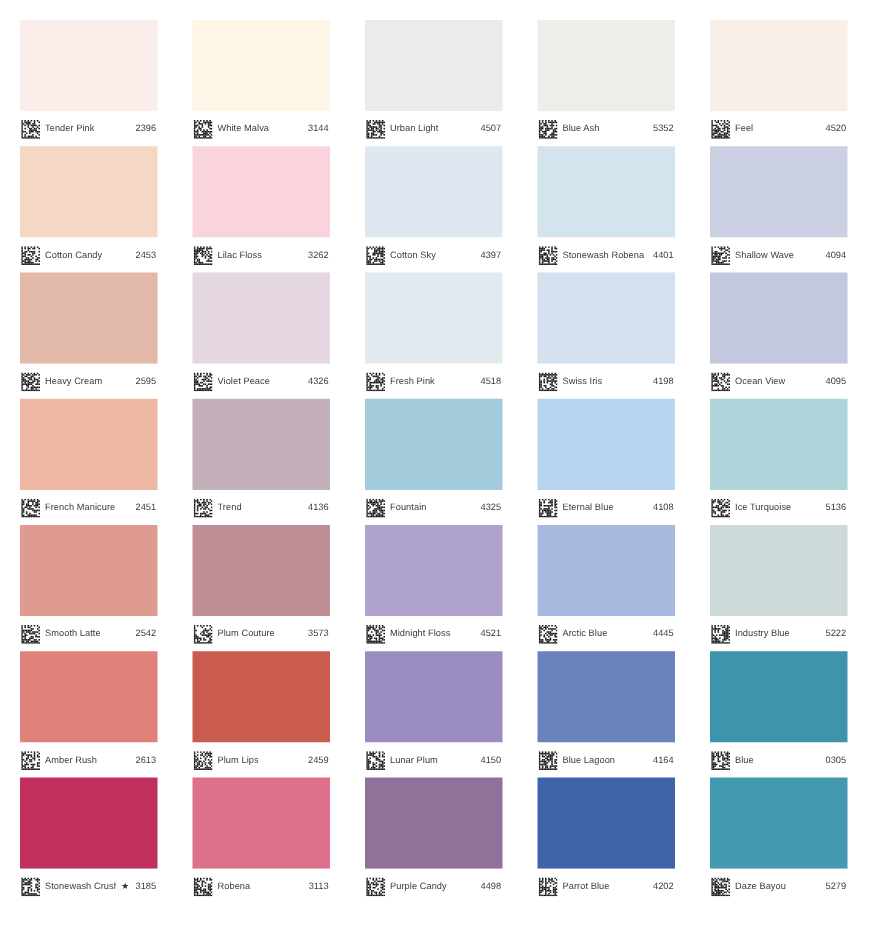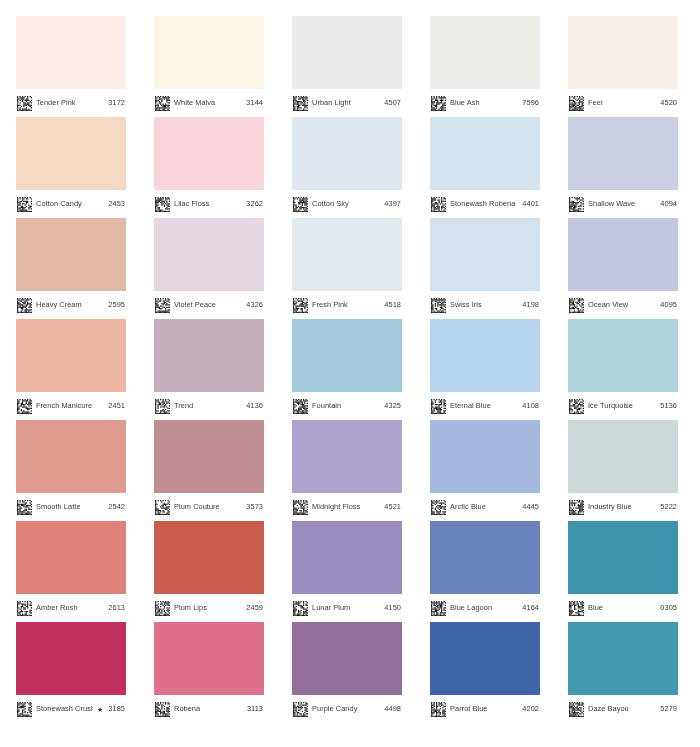--- a/index.html
+++ b/index.html
@@ -167,21 +167,21 @@
                 <rect x="6" y="11" width="1" height="1"></rect>
                 <rect x="7" y="11" width="1" height="1"></rect>
                 <rect x="8" y="11" width="1" height="1"></rect>
                 <rect x="9" y="11" width="1" height="1"></rect>
                 <rect x="10" y="11" width="1" height="1"></rect>
                 <rect x="11" y="11" width="1" height="1"></rect>
               </g>
             </svg>
           </span>
           <span class="swatch-name">Tender Pink</span>
-          <span class="swatch-code">3172</span>
+          <span class="swatch-code">2396</span>
         </div>
       </div>
       <div class="swatch-cell">
         <div class="swatch-chip" style="background: rgb(245, 216, 195);"></div>
         <div class="swatch-label">
           <span style="display: block; width: 15px; height: 15px; flex: 0 0 15px;">
             <svg class="dm-code" viewBox="0 0 12 12" xmlns="http://www.w3.org/2000/svg">
               <rect width="12" height="12" fill="#ffffff"></rect>
               <g fill="#1a1a1a">
                 <rect x="0" y="0" width="1" height="1"></rect>
@@ -2249,21 +2249,21 @@
                 <rect x="6" y="11" width="1" height="1"></rect>
                 <rect x="7" y="11" width="1" height="1"></rect>
                 <rect x="8" y="11" width="1" height="1"></rect>
                 <rect x="9" y="11" width="1" height="1"></rect>
                 <rect x="10" y="11" width="1" height="1"></rect>
                 <rect x="11" y="11" width="1" height="1"></rect>
               </g>
             </svg>
           </span>
           <span class="swatch-name">Blue Ash</span>
-          <span class="swatch-code">7596</span>
+          <span class="swatch-code">5352</span>
         </div>
       </div>
       <div class="swatch-cell">
         <div class="swatch-chip" style="background: rgb(212, 228, 239);"></div>
         <div class="swatch-label">
           <span style="display: block; width: 15px; height: 15px; flex: 0 0 15px;">
             <svg class="dm-code" viewBox="0 0 12 12" xmlns="http://www.w3.org/2000/svg">
               <rect width="12" height="12" fill="#ffffff"></rect>
               <g fill="#1a1a1a">
                 <rect x="0" y="0" width="1" height="1"></rect>

